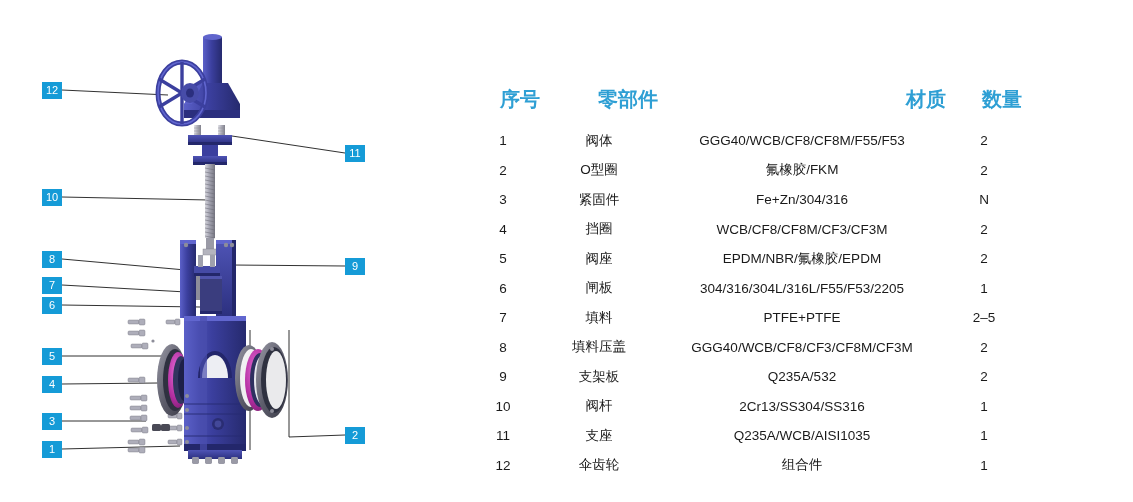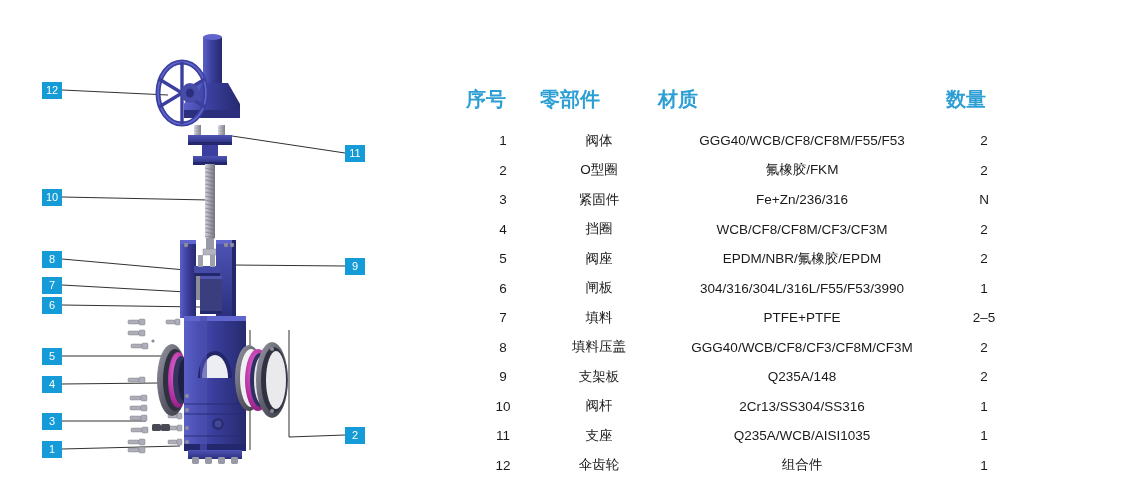--- a/index.html
+++ b/index.html
@@ -54,21 +54,21 @@
     margin-top: 86px;
     margin-left: 6px;
     width: 556px;
     table-layout: fixed;
   }
   table.parts th {
     font-size: 20px;
     font-weight: bold;
     color: #2e9fd4;
     padding: 0 0 13px 0;
-    text-align: left;
+    text-align: right;
     font-family: "Liberation Sans", "DejaVu Sans", sans-serif;
   }
   table.parts td {
     font-size: 13.5px;
     color: #1a1a1a;
     text-align: center;
     height: 29.5px;
     padding: 0;
     font-family: "Liberation Sans", "DejaVu Sans", sans-serif;
     white-space: nowrap;
@@ -404,57 +404,57 @@
           </tr>
           <tr>
             <td>2</td>
             <td>O型圈</td>
             <td>氟橡胶/FKM</td>
             <td>2</td>
           </tr>
           <tr>
             <td>3</td>
             <td>紧固件</td>
-            <td>Fe+Zn/236/316</td>
+            <td>Fe+Zn/304/316</td>
             <td>N</td>
           </tr>
           <tr>
             <td>4</td>
             <td>挡圈</td>
             <td>WCB/CF8/CF8M/CF3/CF3M</td>
             <td>2</td>
           </tr>
           <tr>
             <td>5</td>
             <td>阀座</td>
             <td>EPDM/NBR/氟橡胶/EPDM</td>
             <td>2</td>
           </tr>
           <tr>
             <td>6</td>
             <td>闸板</td>
-            <td>304/316/304L/316L/F55/F53/3990</td>
+            <td>304/316/304L/316L/F55/F53/2205</td>
             <td>1</td>
           </tr>
           <tr>
             <td>7</td>
             <td>填料</td>
             <td>PTFE+PTFE</td>
             <td>2–5</td>
           </tr>
           <tr>
             <td>8</td>
             <td>填料压盖</td>
             <td>GGG40/WCB/CF8/CF3/CF8M/CF3M</td>
             <td>2</td>
           </tr>
           <tr>
             <td>9</td>
             <td>支架板</td>
-            <td>Q235A/148</td>
+            <td>Q235A/532</td>
             <td>2</td>
           </tr>
           <tr>
             <td>10</td>
             <td>阀杆</td>
             <td>2Cr13/SS304/SS316</td>
             <td>1</td>
           </tr>
           <tr>
             <td>11</td>

